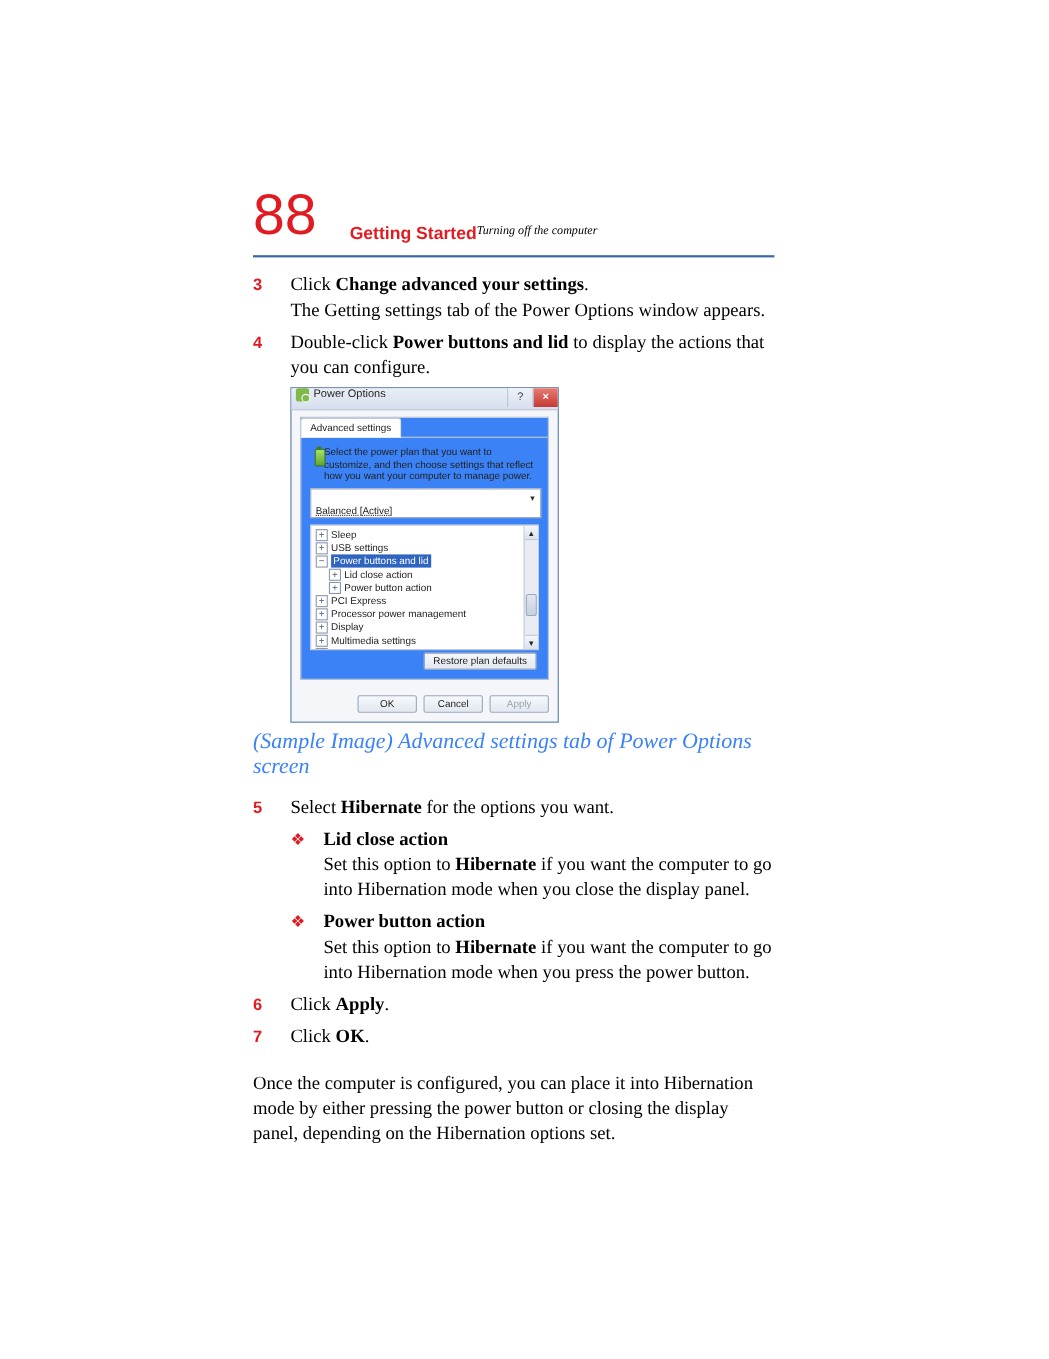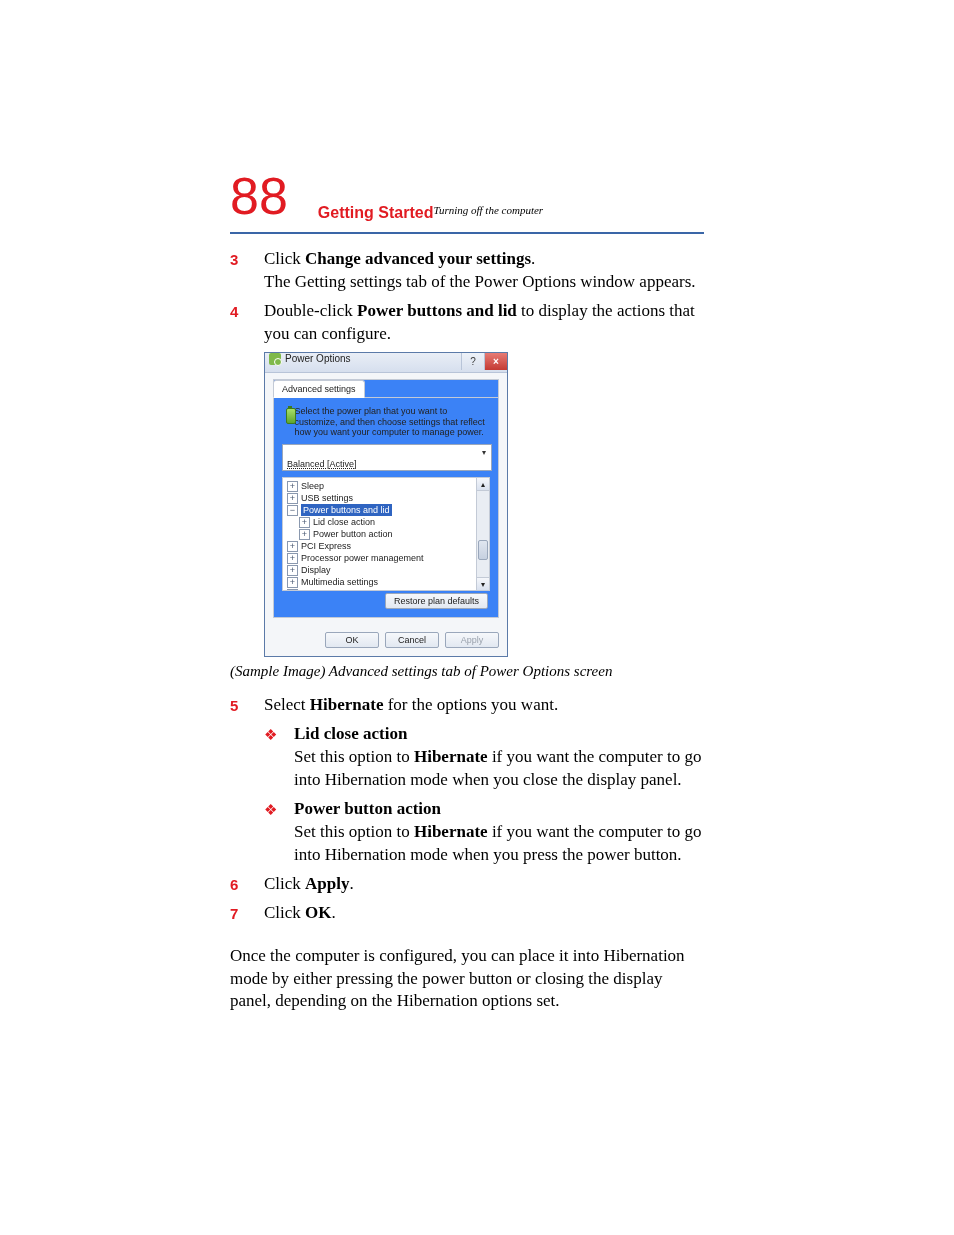--- a/index.html
+++ b/index.html
@@ -59,22 +59,22 @@
     color: #e11b22;
     font-size: 15px;
     padding-top: 2px;
   }
   .step-body {
     flex: 1;
   }
   .b { font-weight: bold; }
   .caption {
     font-style: italic;
-    color: #000000;
-    font-size: 15px;
+    color: #3b82f6;
+    font-size: 20px;
     margin: 6px 0 14px 0;
   }
   .note-block {
     margin: 14px 0 18px 0;
     border-top: 2px solid #3a66a7;
     border-bottom: 2px solid #3a66a7;
     padding: 10px 0 10px 60px;
     font-family: Arial, Helvetica, sans-serif;
     font-size: 15px;
     line-height: 1.35;

